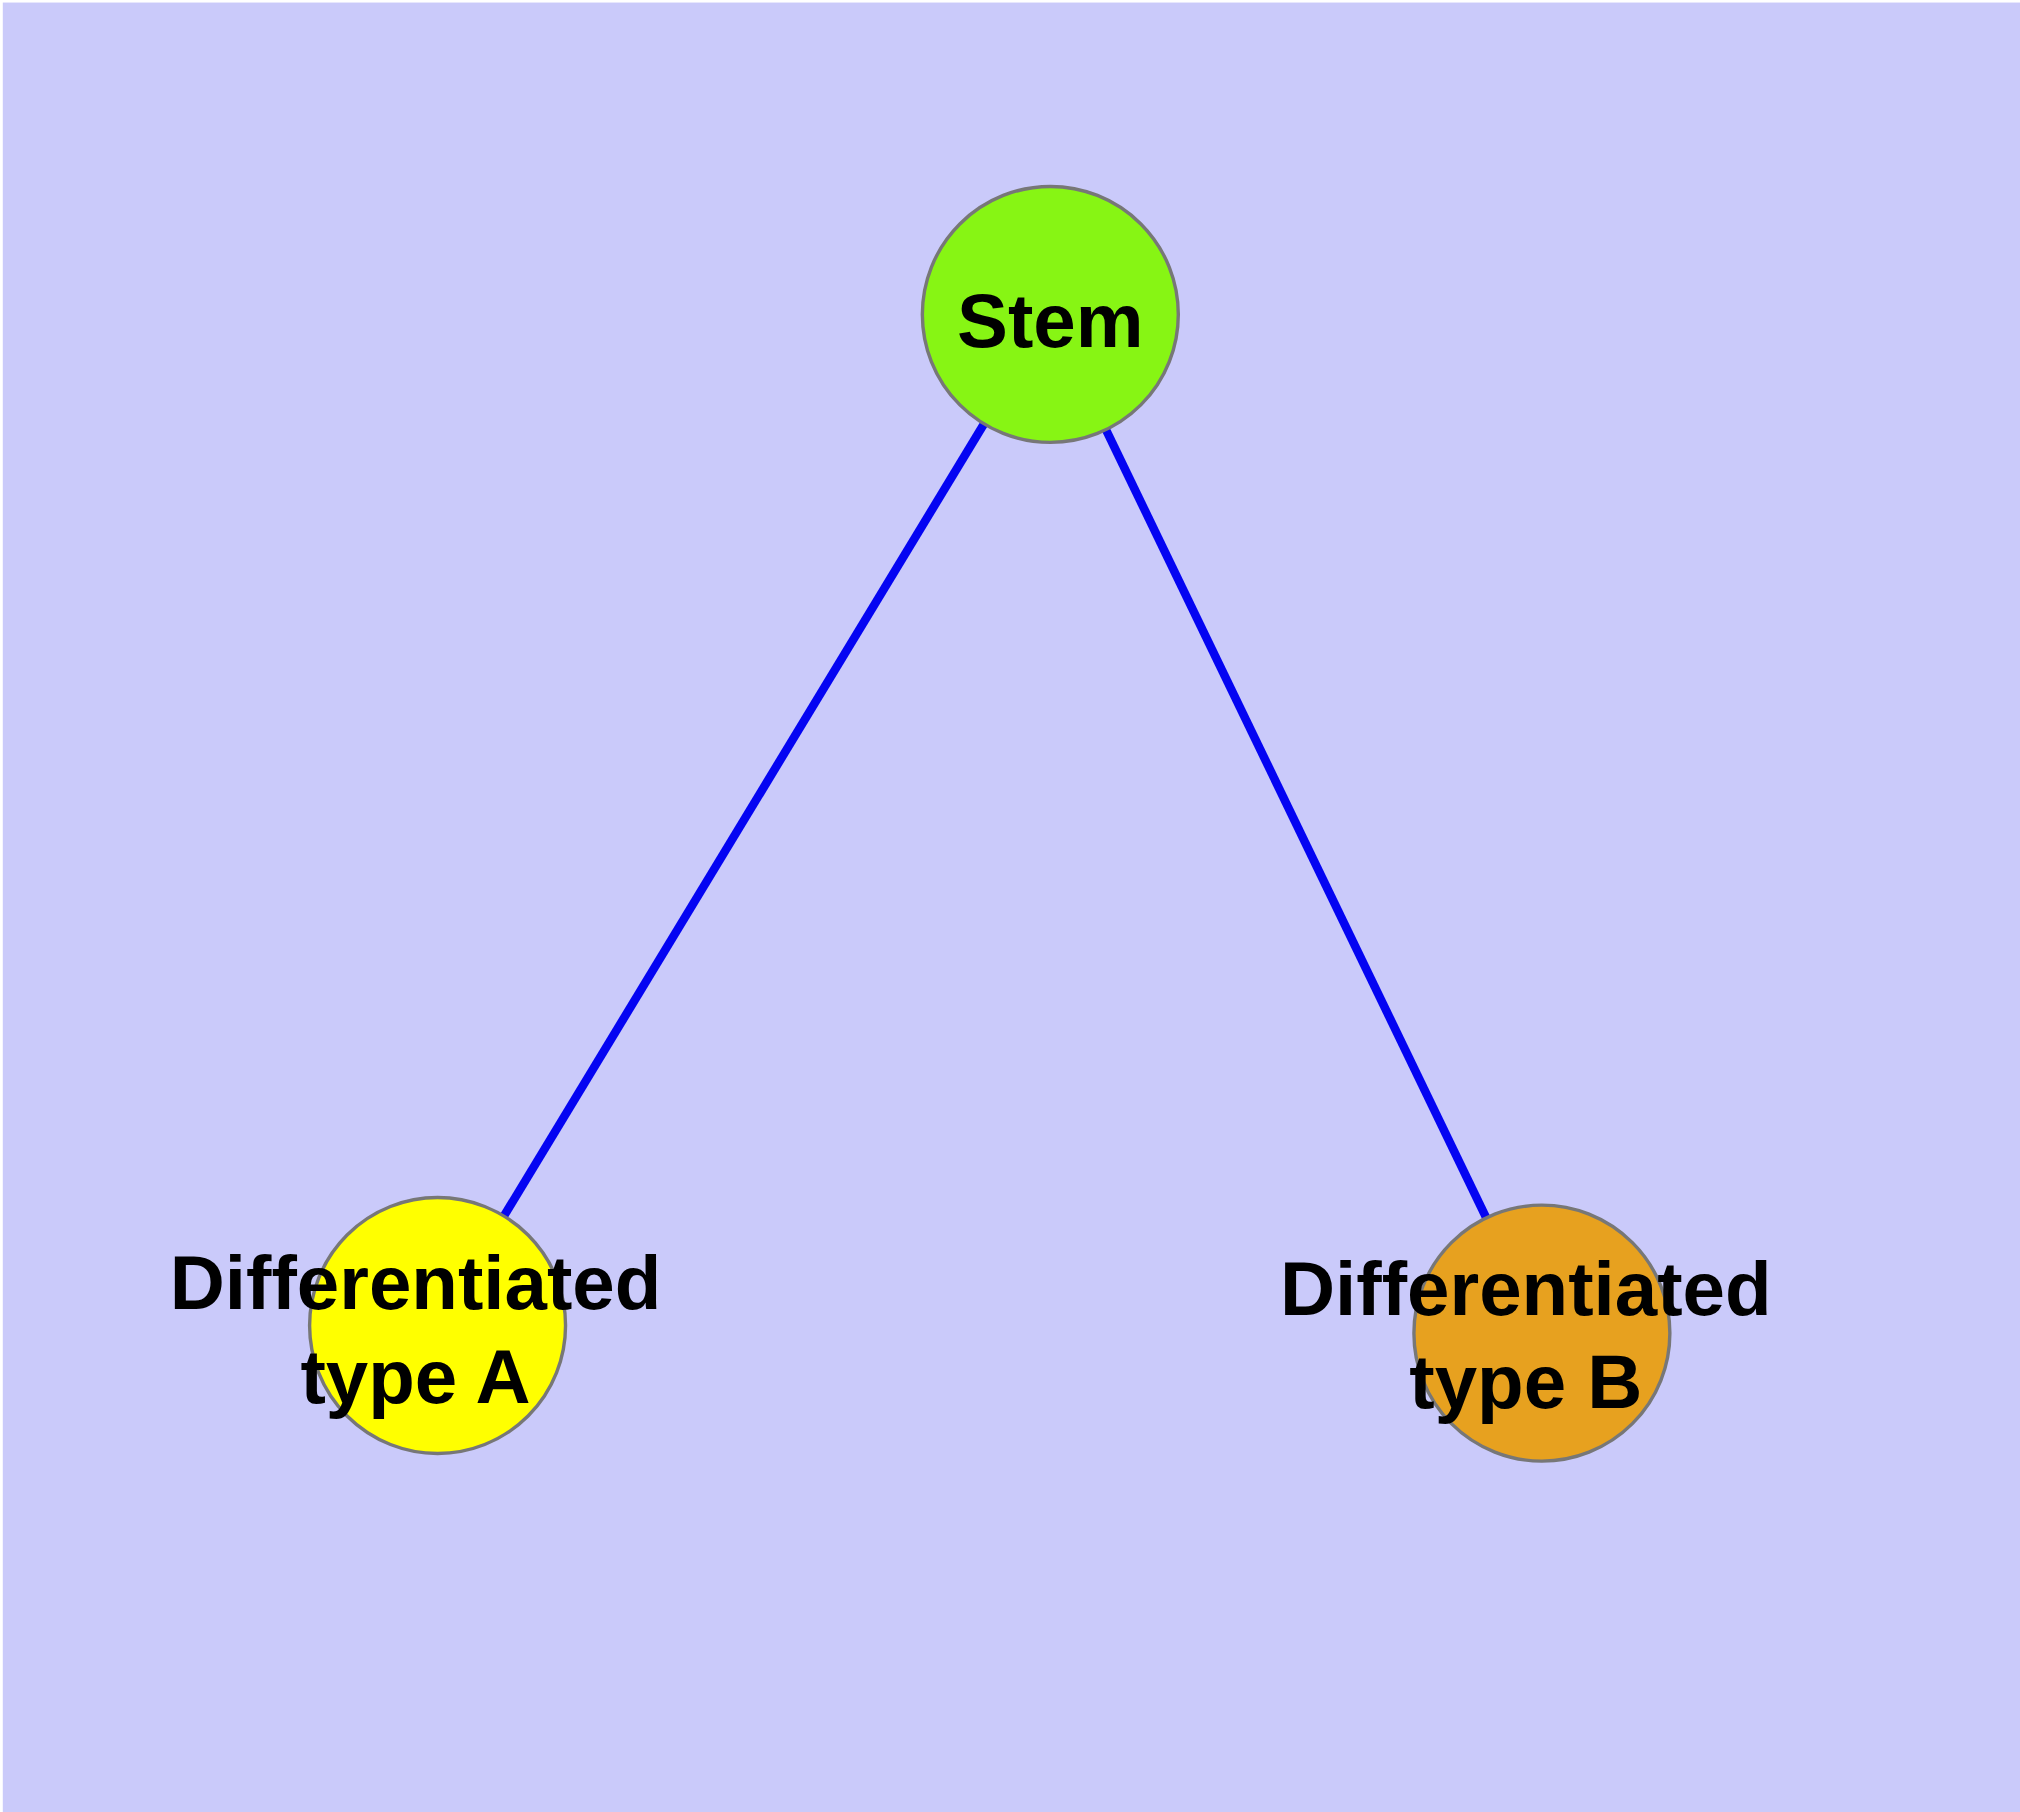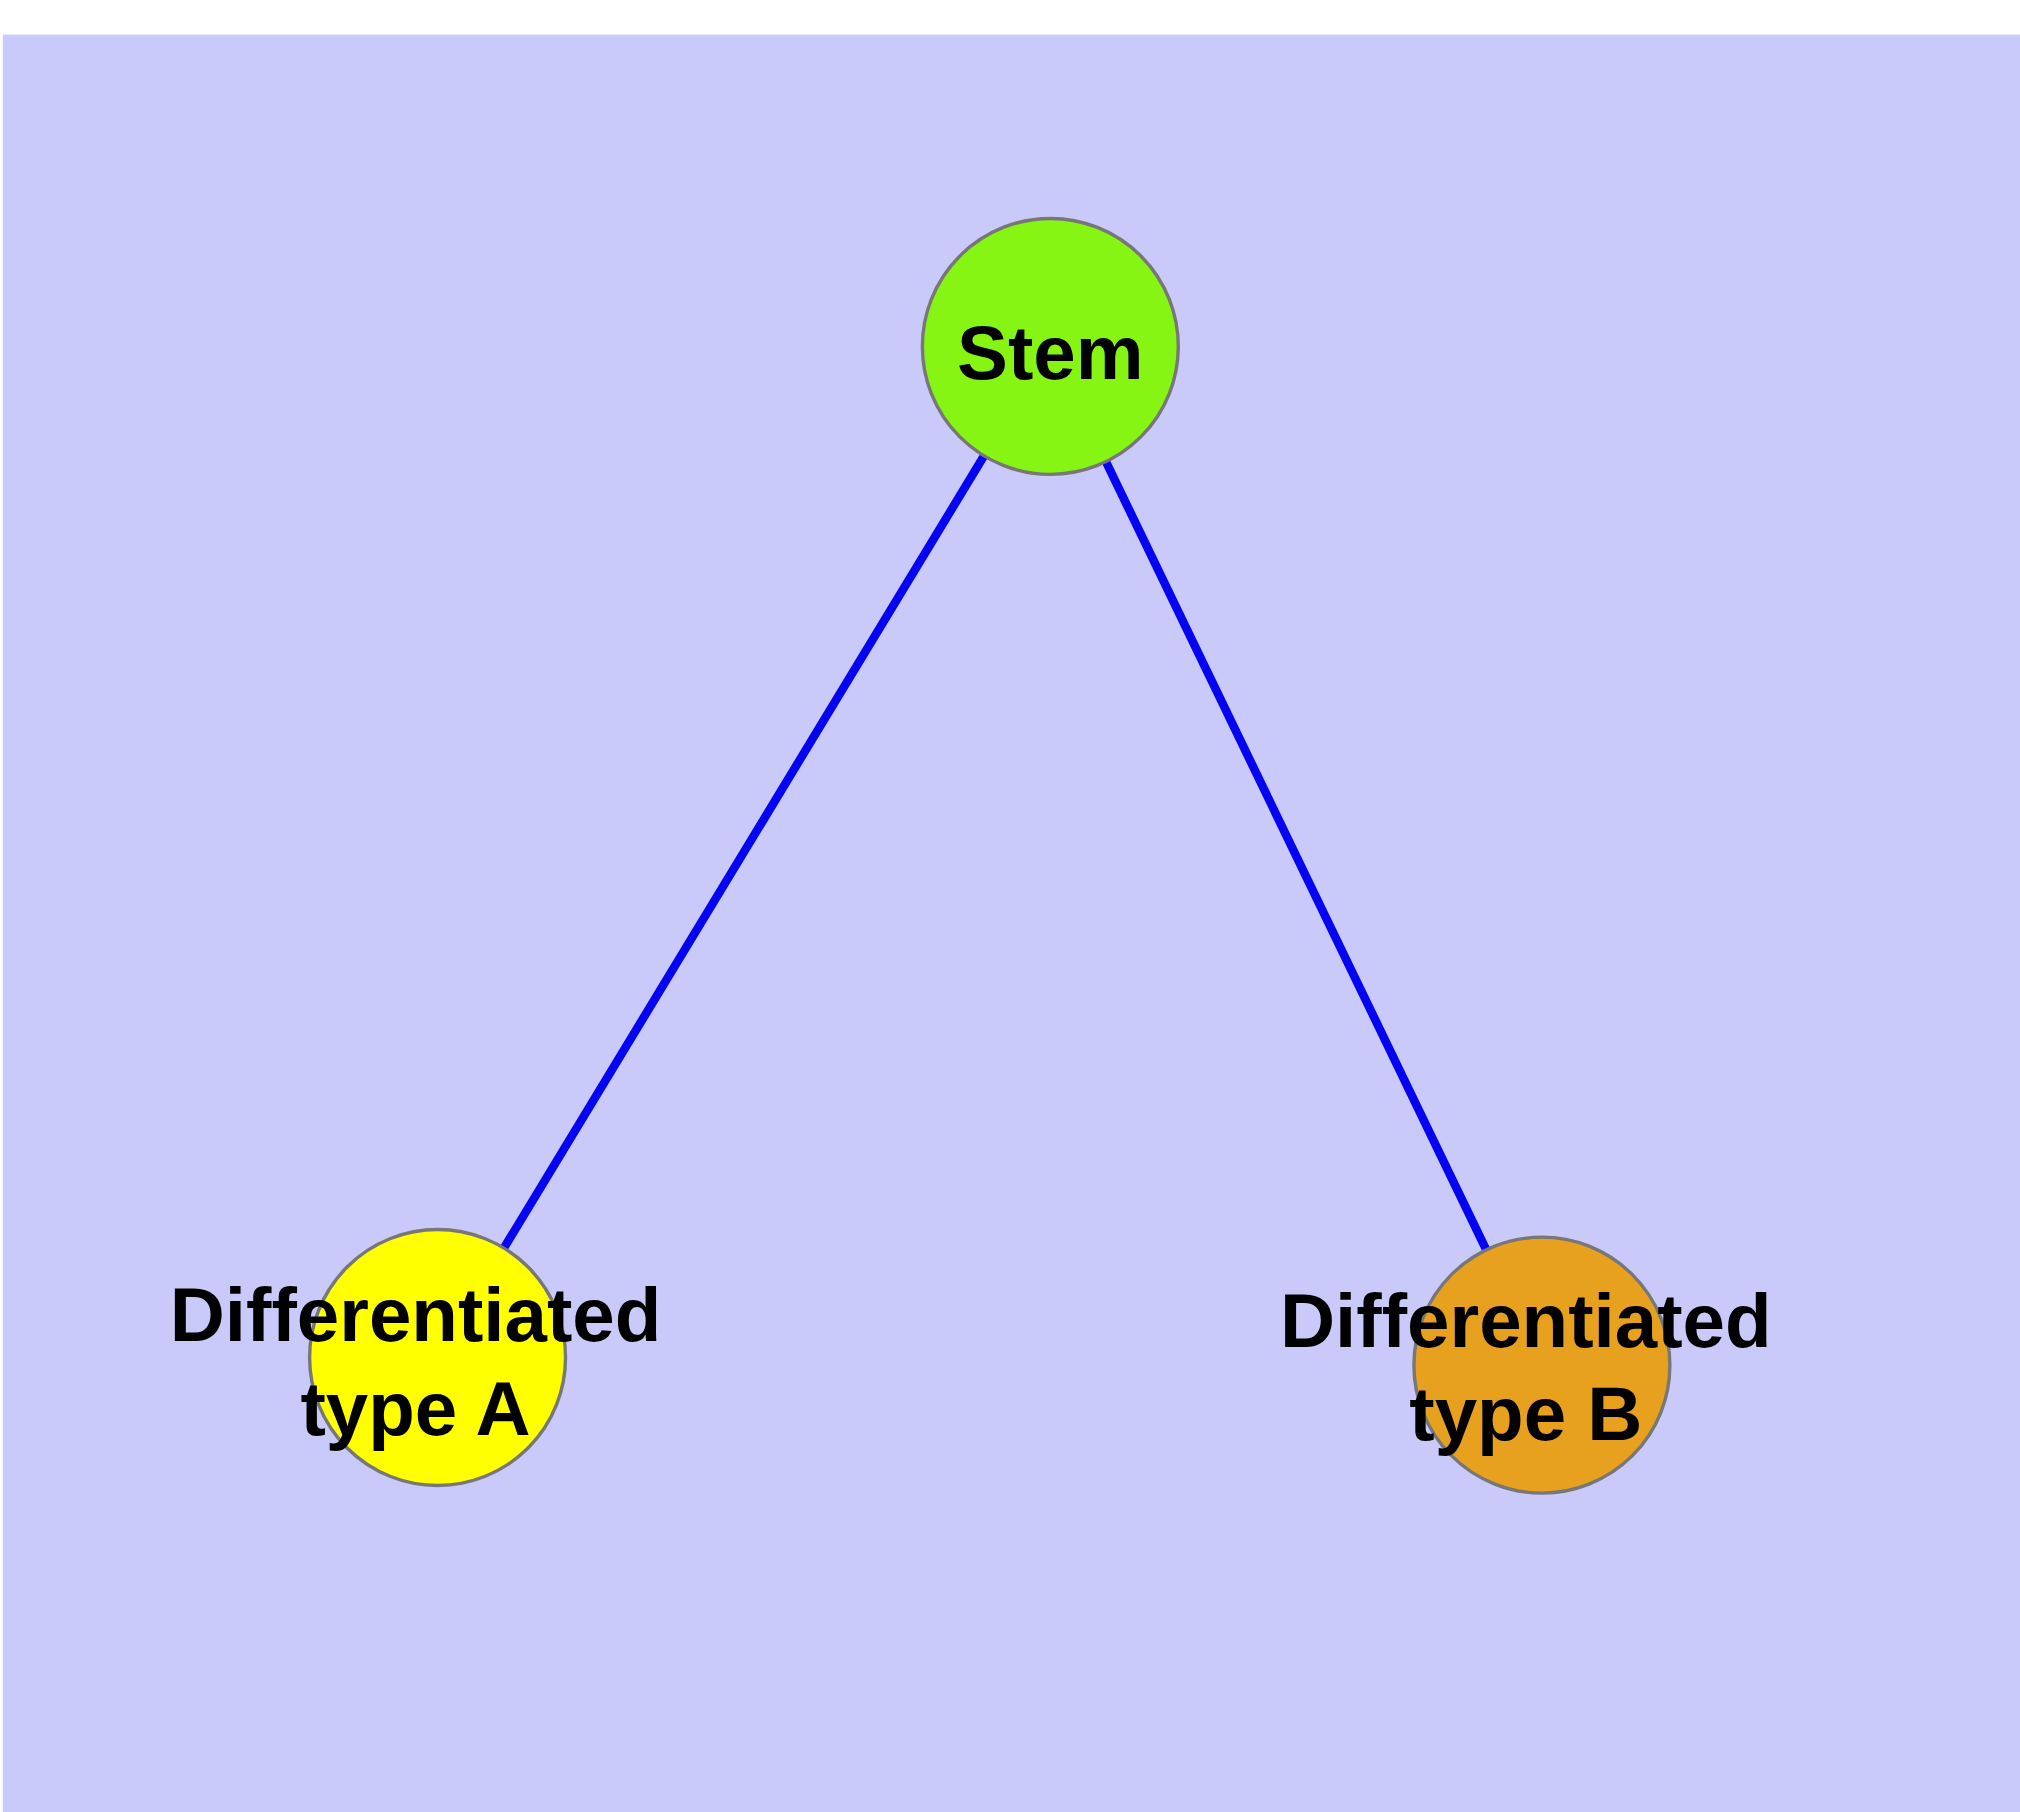--- a/index.html
+++ b/index.html
@@ -7,21 +7,20 @@
     padding: 0;
     width: 2021px;
     height: 1812px;
     background: #ffffff;
     overflow: hidden;
   }
   .stage {
     position: relative;
     width: 2021px;
     height: 1515px;
-    margin-top: 32px;
   }
   svg {
     display: block;
     width: 2021px;
     height: 1812px;
   }
   .edge {
     stroke-width: 10px;
     stroke-linecap: butt;
     fill: none;

